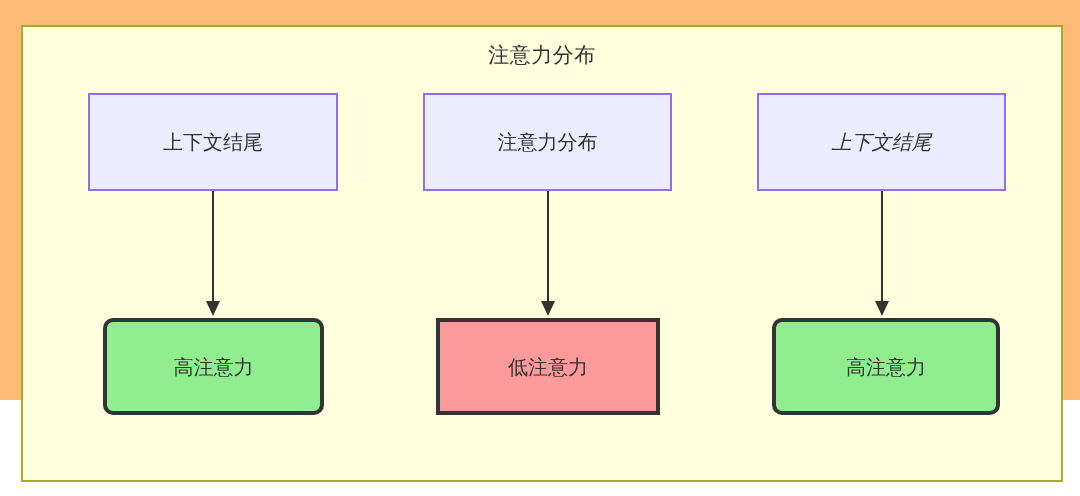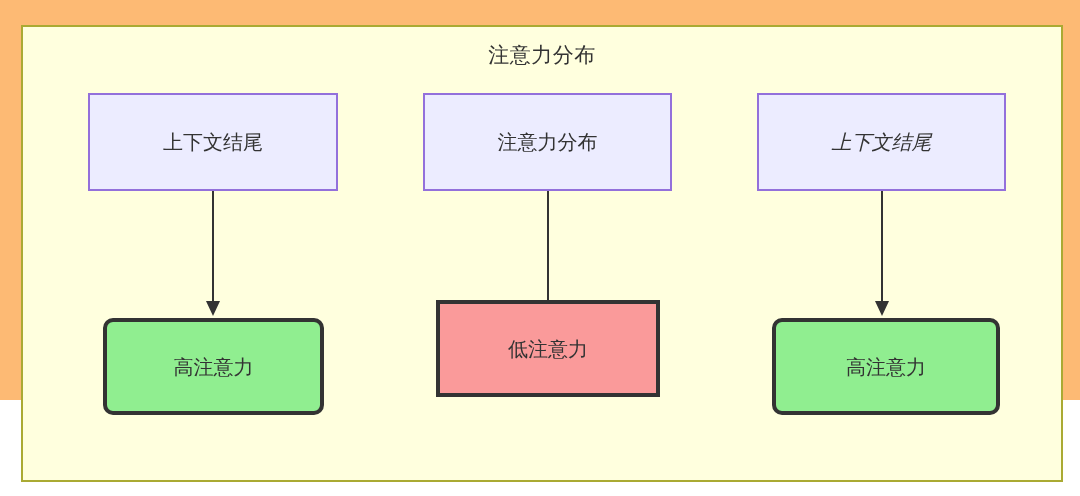--- a/index.html
+++ b/index.html
@@ -129,21 +129,21 @@
     <svg width="20" height="128" viewBox="0 0 20 128">
       <line x1="10" y1="0" x2="10" y2="114" stroke="#333333" stroke-width="2"></line>
       <polygon points="10,125 3,110 17,110" fill="#333333"></polygon>
     </svg>
   </div>
 
   <div class="node bottom high" style="left:103px; top:318px; width:221px;">
     <span>高注意力</span>
   </div>
 
-  <div class="node bottom low" style="left:436px; top:300px; width:224px;">
+  <div class="node bottom low" style="left:436px; top:318px; width:224px;">
     <span>低注意力</span>
   </div>
 
   <div class="node bottom high" style="left:772px; top:318px; width:228px;">
     <span>高注意力</span>
   </div>
 
 </div>
 
 </body></html>

